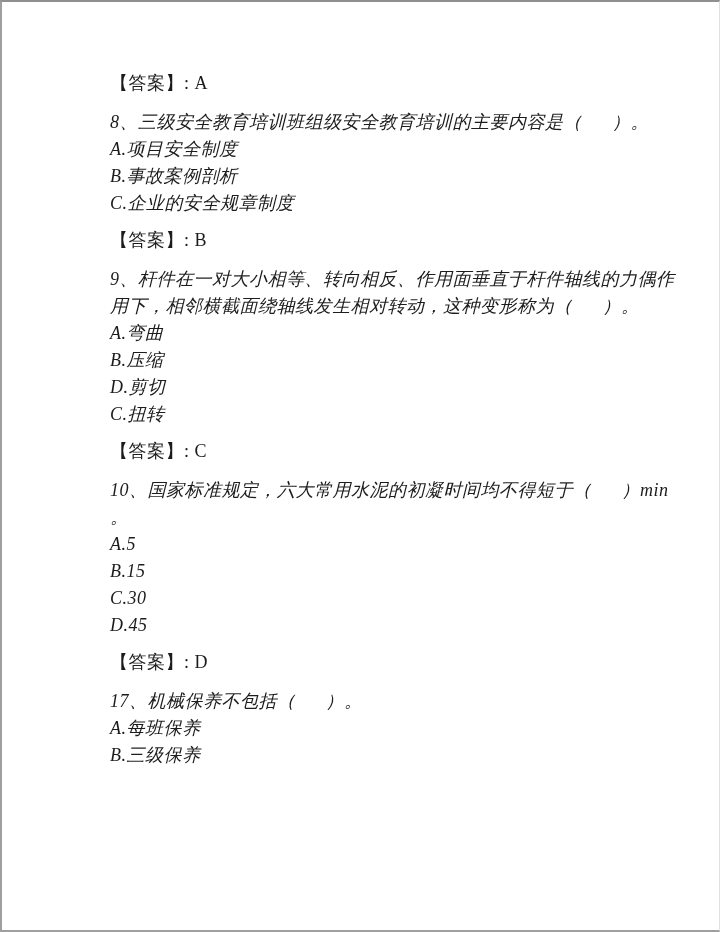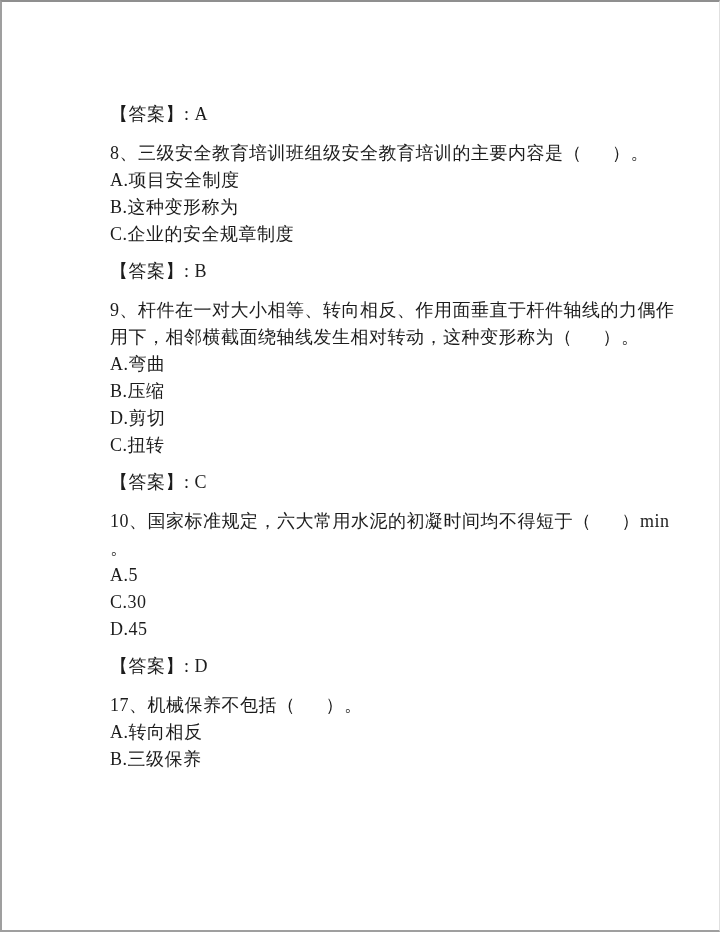--- a/index.html
+++ b/index.html
@@ -10,75 +10,77 @@
   .doc-page {
     position: relative;
     width: 720px;
     height: 932px;
     box-sizing: border-box;
     background: #ffffff;
     border-top: 2px solid #8f8f8f;
     border-left: 2px solid #9f9f9f;
     border-bottom: 2px solid #9f9f9f;
     border-right: 1px solid #e0e0e0;
-    padding: 89px 20px 0 108px;
+    padding: 58px 20px 0 108px;
     overflow: hidden;
     font-family: "Liberation Serif", "DejaVu Serif", serif;
     color: #1c1c1c;
   }
   .line {
     font-size: 18px;
     line-height: 27px;
     letter-spacing: 0.5px;
     white-space: pre-wrap;
   }
   .answer-line {
     margin-top: 10px;
     margin-bottom: 12px;
   }
   .question-block {
     margin: 0;
+    font-style: italic;
   }
 </style>
 </head>
 <body>
 
 <div class="doc-page">
 
   <div class="line answer-line">【答案】: A</div>
 
   <div class="question-block">
     <div class="line">8、三级安全教育培训班组级安全教育培训的主要内容是（      ）。</div>
     <div class="line">A.项目安全制度</div>
-    <div class="line">B.这种变形称为</div>
+    <div class="line">B.事故案例剖析</div>
     <div class="line">C.企业的安全规章制度</div>
   </div>
 
   <div class="line answer-line">【答案】: B</div>
 
   <div class="question-block">
     <div class="line">9、杆件在一对大小相等、转向相反、作用面垂直于杆件轴线的力偶作</div>
     <div class="line">用下，相邻横截面绕轴线发生相对转动，这种变形称为（      ）。</div>
     <div class="line">A.弯曲</div>
     <div class="line">B.压缩</div>
     <div class="line">D.剪切</div>
     <div class="line">C.扭转</div>
   </div>
 
   <div class="line answer-line">【答案】: C</div>
 
   <div class="question-block">
     <div class="line">10、国家标准规定，六大常用水泥的初凝时间均不得短于（      ）min</div>
     <div class="line">。</div>
     <div class="line">A.5</div>
+    <div class="line">B.15</div>
     <div class="line">C.30</div>
     <div class="line">D.45</div>
   </div>
 
   <div class="line answer-line">【答案】: D</div>
 
   <div class="question-block">
     <div class="line">17、机械保养不包括（      ）。</div>
-    <div class="line">A.转向相反</div>
+    <div class="line">A.每班保养</div>
     <div class="line">B.三级保养</div>
   </div>
 
 </div>
 
 </body></html>

